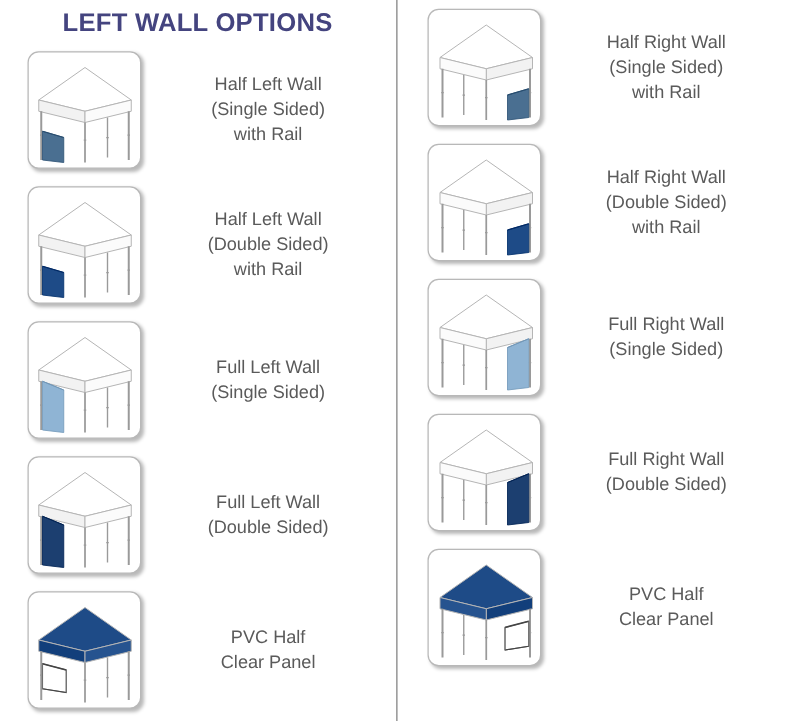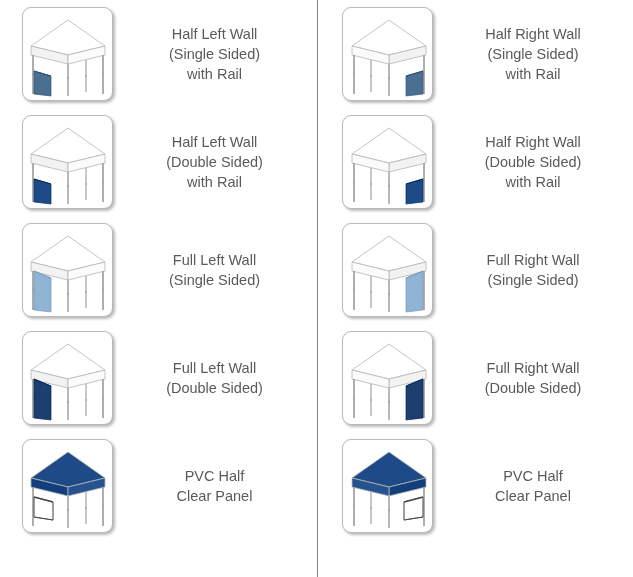--- a/index.html
+++ b/index.html
@@ -74,20 +74,21 @@
   .label .ln { display: block; white-space: nowrap; }
 </style>
 </head>
 <body>
 
 <div class="page">
 
   <div class="divider"></div>
 
   <div class="column left">
+    <div class="col-title">LEFT WALL OPTIONS</div>
     <div class="rows" id="rows-left">
         <div class="row">
           <div class="card">
             <svg viewBox="0 0 91 94" xmlns="http://www.w3.org/2000/svg">
               <g>
     <polygon points="45,12 82,38 45,47 8,38" fill="#ffffff" stroke="#b5b5b5" stroke-width="0.8"></polygon>
     <polygon points="8,38 45,47 45,56 8,47" fill="#f2f2f2" stroke="#b5b5b5" stroke-width="0.8"></polygon>
     <polygon points="82,38 45,47 45,56 82,47" fill="#fbfbfb" stroke="#b5b5b5" stroke-width="0.8"></polygon>
 
     <line x1="10" y1="47" x2="10" y2="86" stroke="#9a9a9a" stroke-width="1.6"></line>

